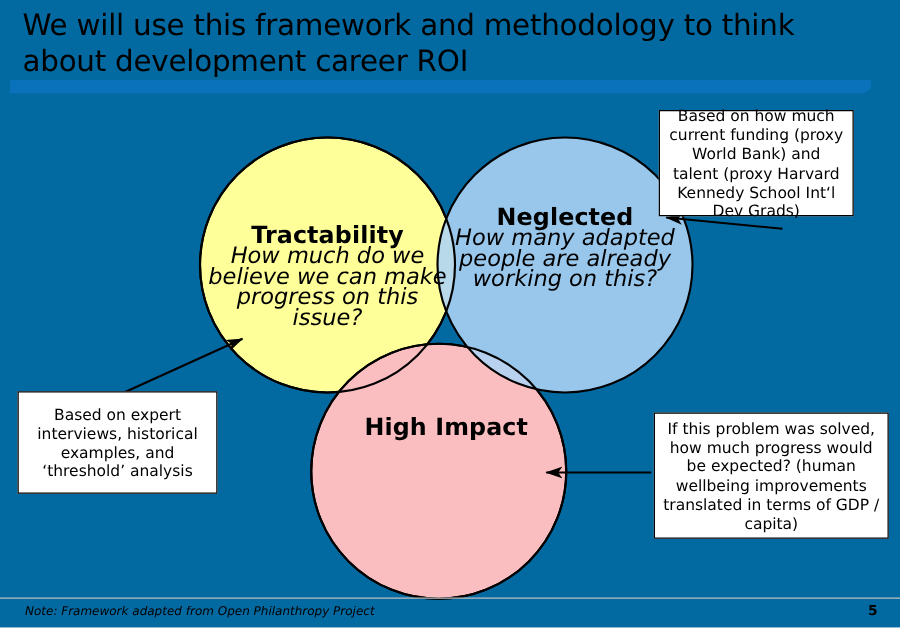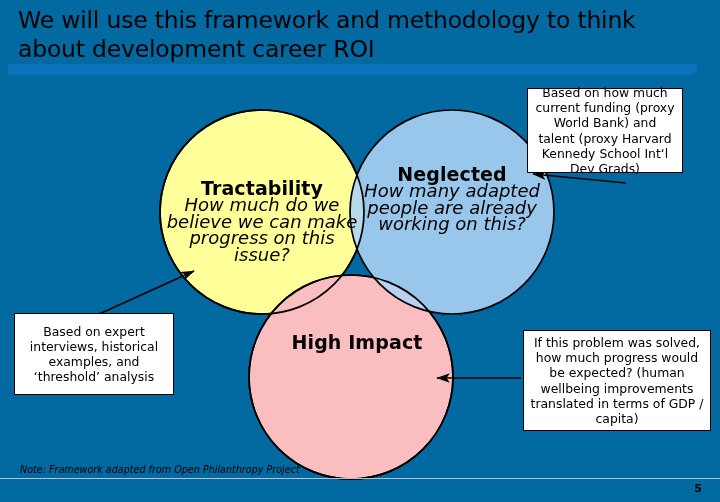--- a/index.html
+++ b/index.html
@@ -98,21 +98,21 @@
     position: absolute;
     left: 0;
     top: 478px;
     width: 720px;
     height: 1px;
     background: #bfbfbf;
   }
   #footer-note {
     position: absolute;
     left: 20px;
-    top: 464px;
+    top: 484px;
     font-style: italic;
     font-size: 9.6px;
     color: #000000;
   }
   #page-number {
     position: absolute;
     right: 18px;
     top: 482px;
     font-weight: bold;
     font-size: 11px;

